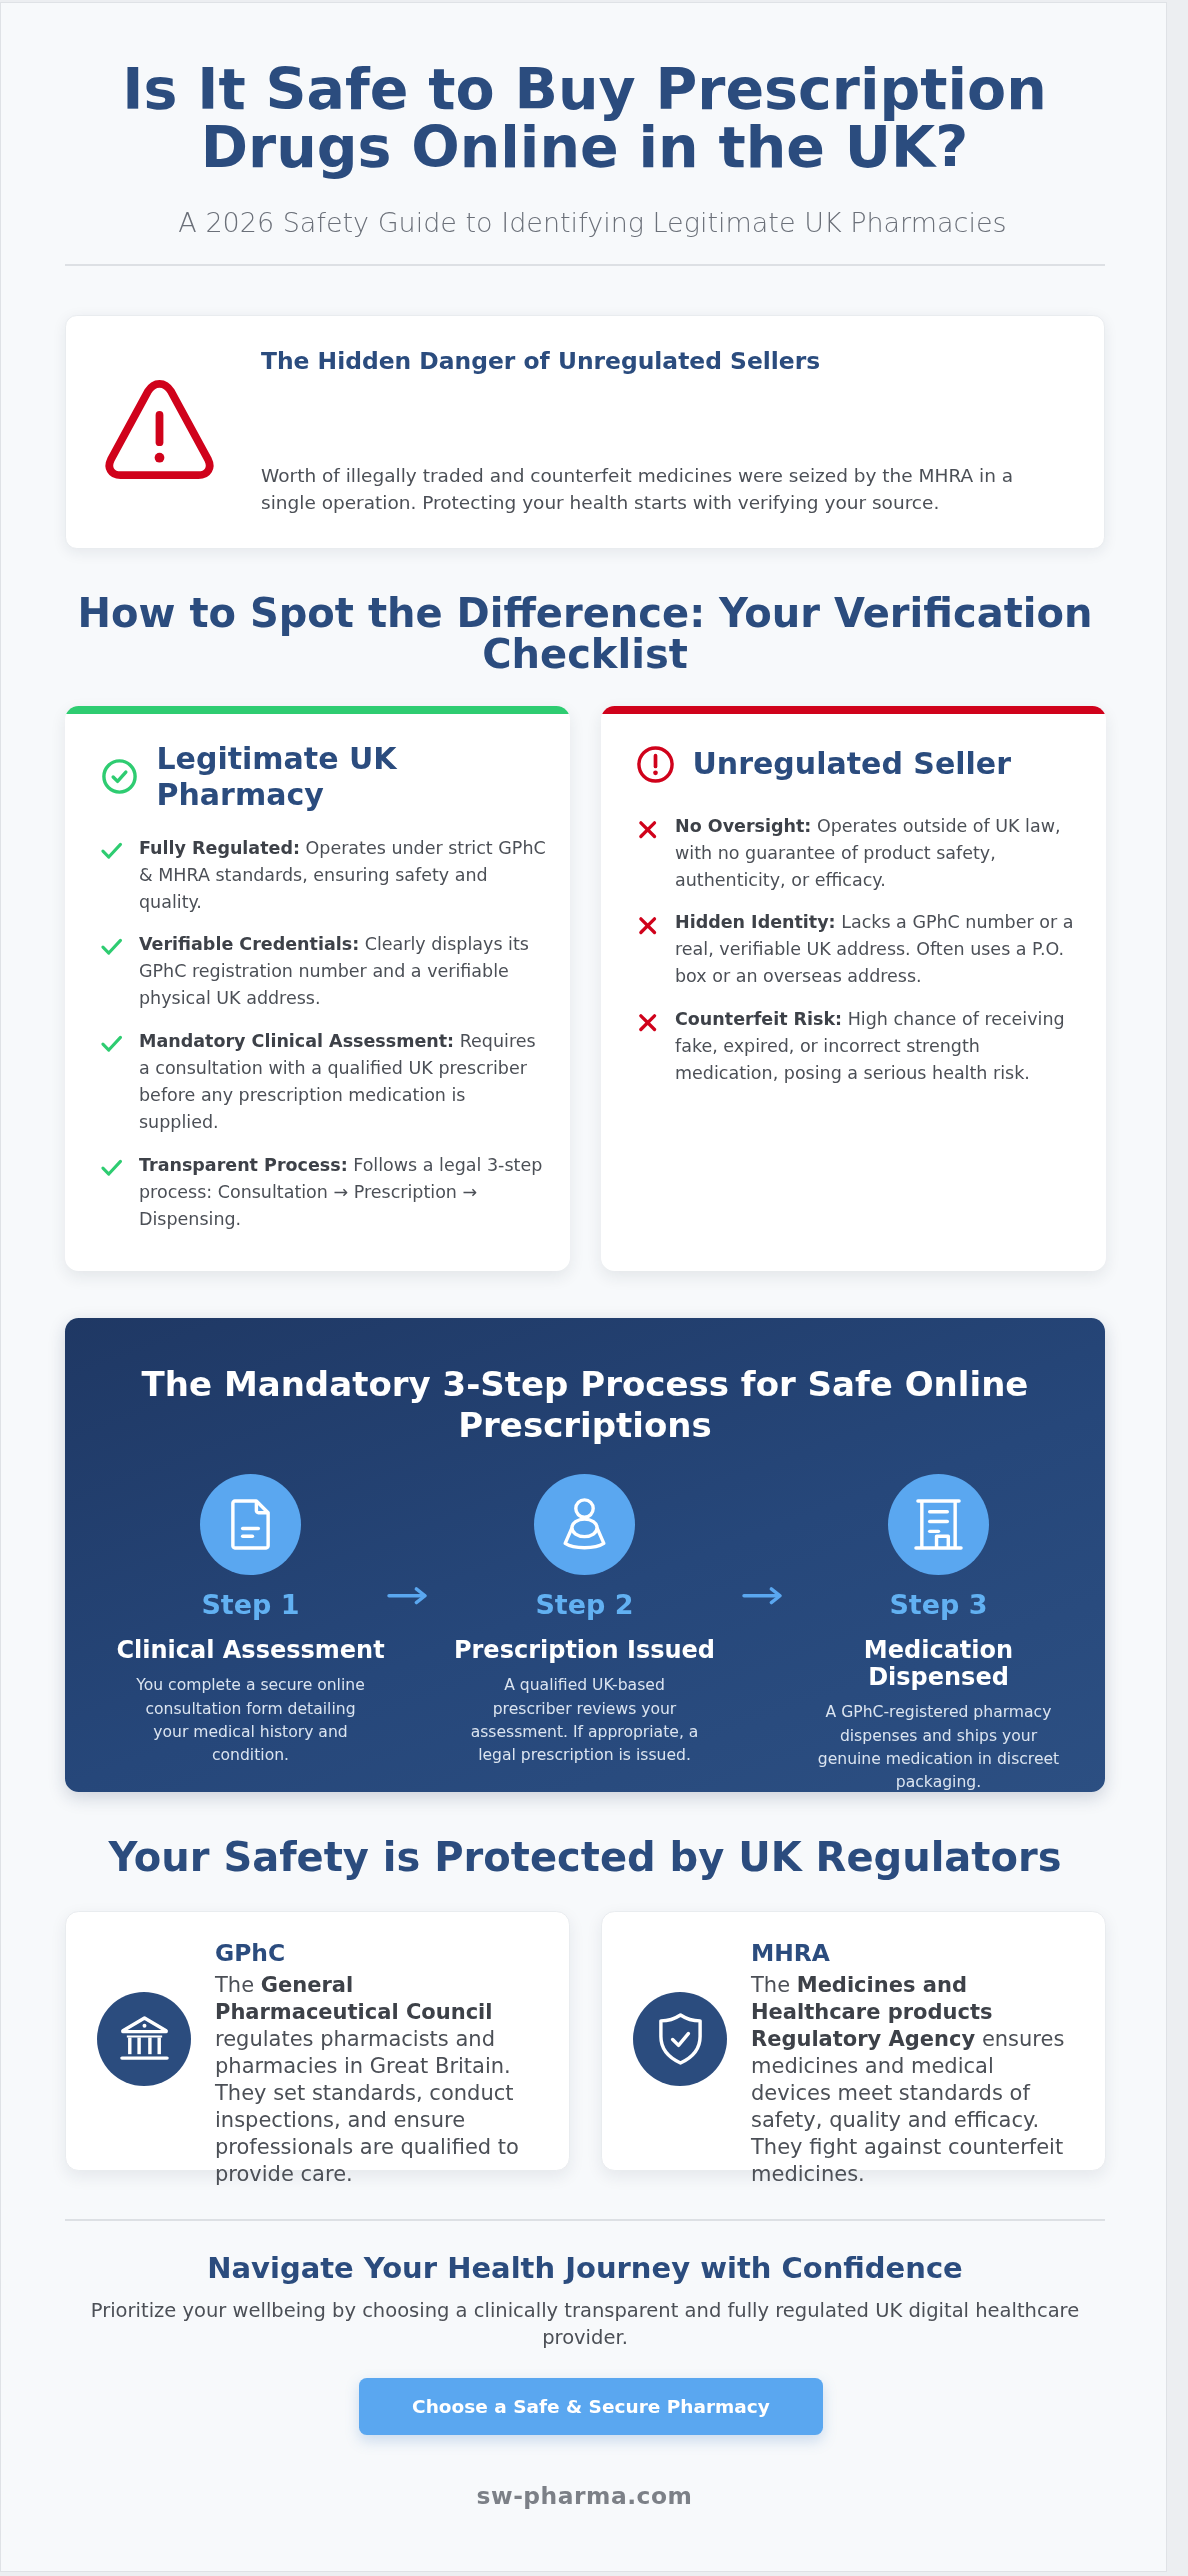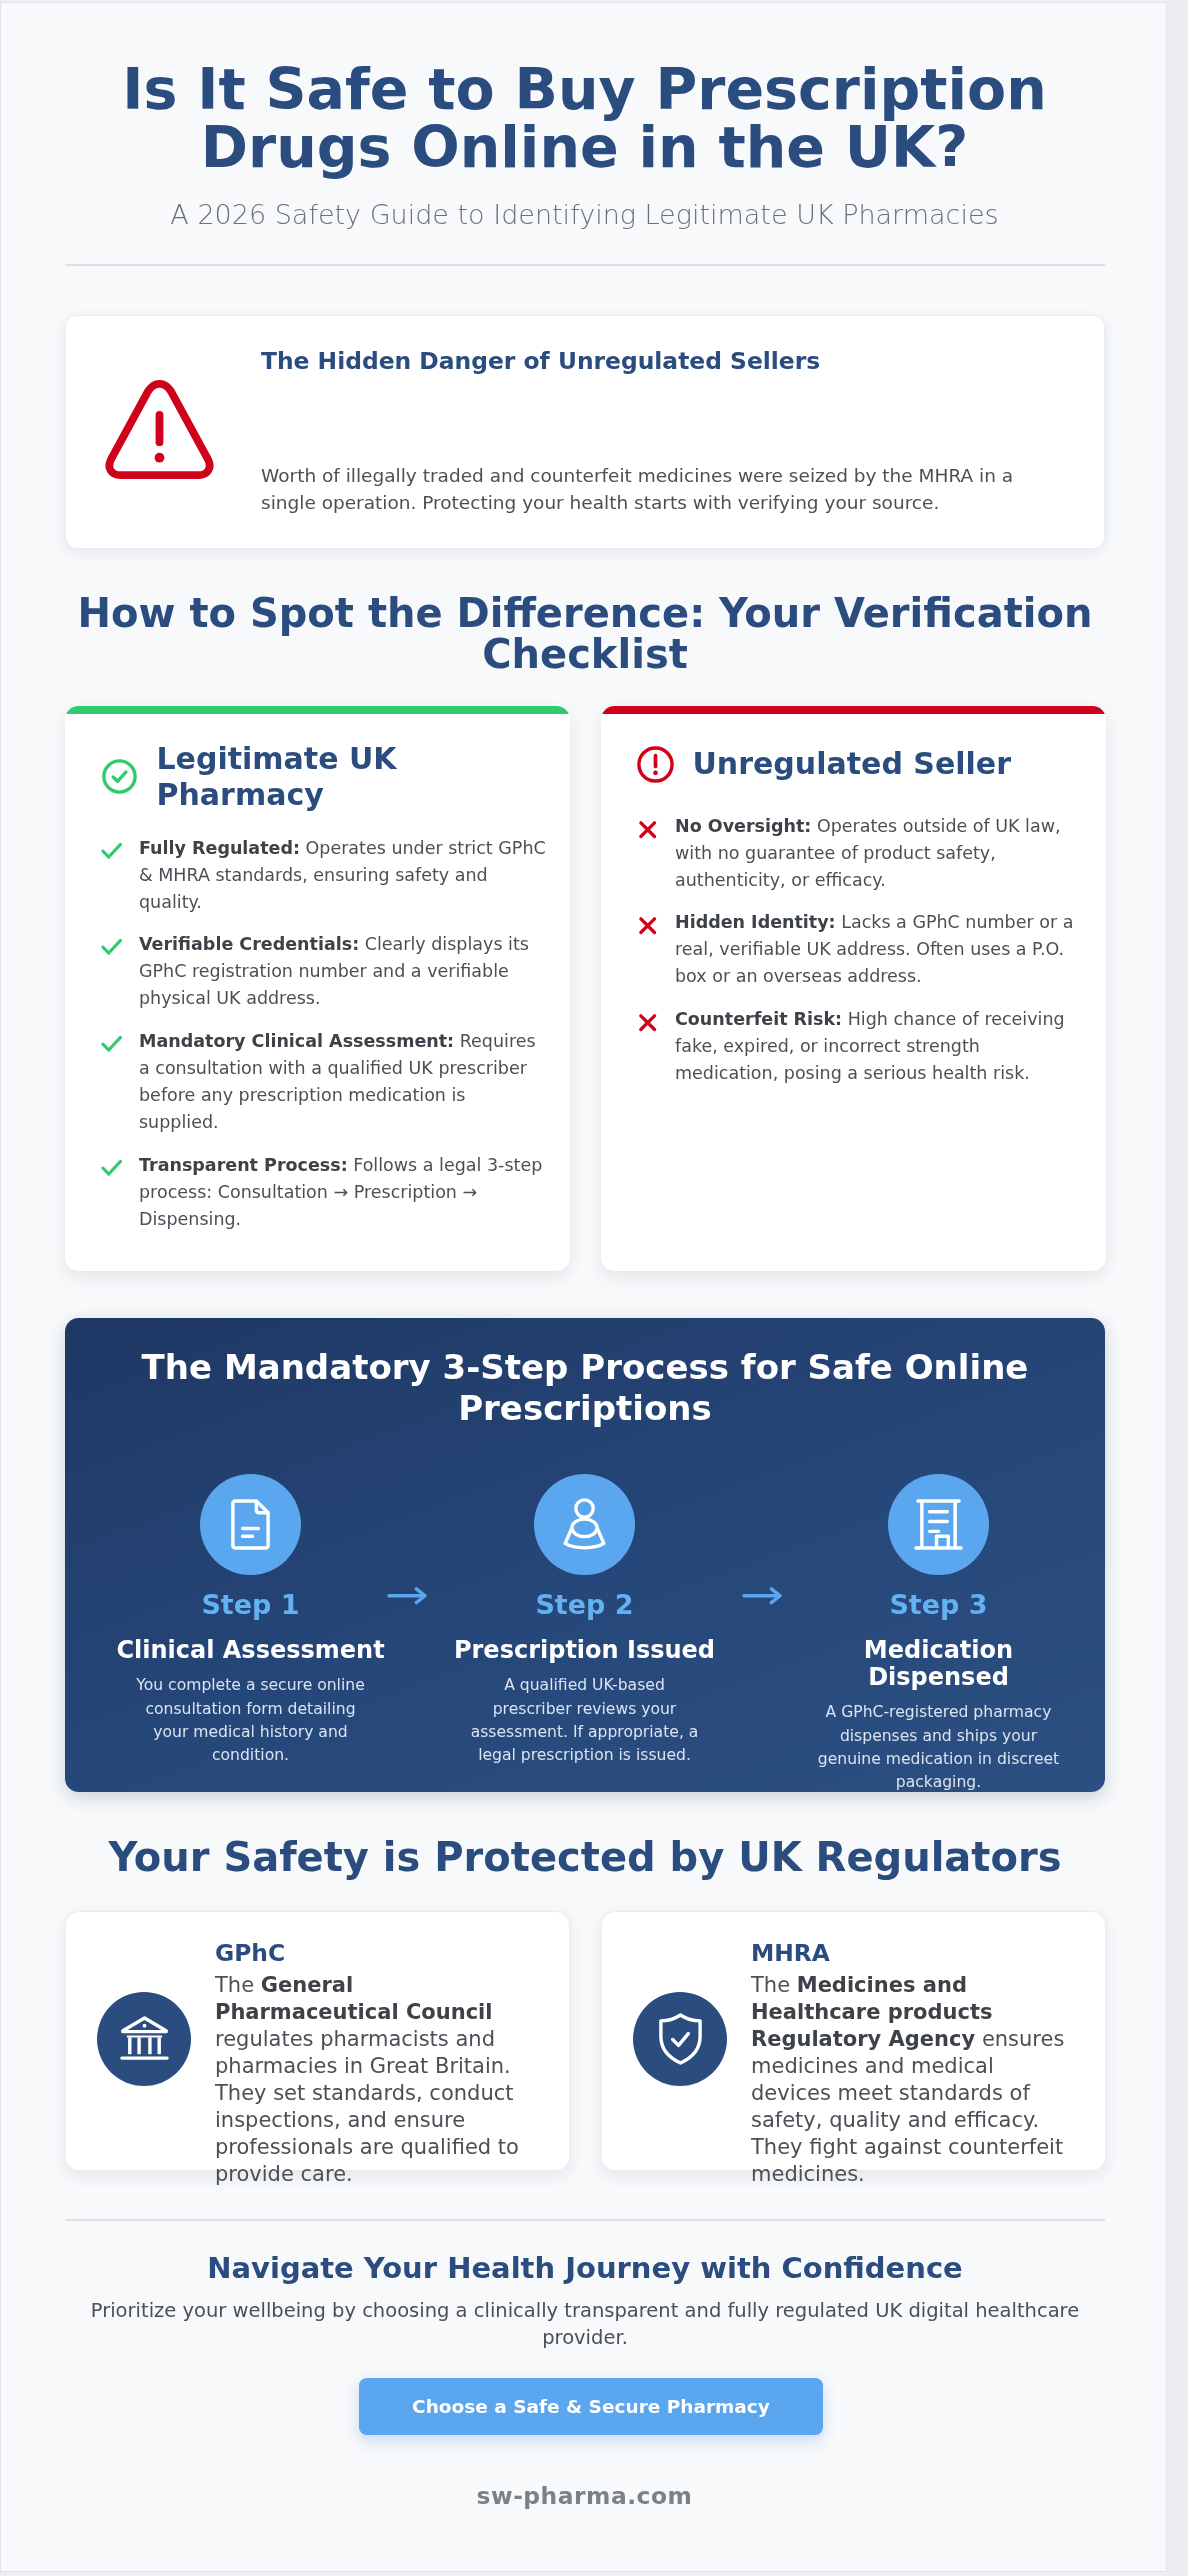--- a/index.html
+++ b/index.html
@@ -22,21 +22,21 @@
 
   
   .main-title {
     position: absolute; top: 57px; left: 0; width: 1167px;
     text-align: center; color: #2b4c7e; font-weight: bold;
     font-size: 57px; line-height: 58px; margin: 0;
   }
   .subtitle {
     position: absolute; top: 194px; left: 0; width: 1167px;
     text-align: center; color: #6b7079; font-weight: 300;
-    font-size: 27px; line-height: 35px; margin: 0;
+    font-size: 27px; line-height: 35px; margin: 8px;
     font-family: "DejaVu Sans", sans-serif;
   }
   .hr { position: absolute; left: 64px; width: 1040px; height: 1.9px; background: #dde0e4; }
 
   
   .alert-card {
     position: absolute; top: 312px; left: 64px; width: 1040px; height: 234px;
     background: #ffffff; border: 1px solid #e9ecef; border-radius: 11.7px;
     box-shadow: 0 3.9px 13.6px rgba(30,40,60,0.08); box-sizing: border-box;
   }
@@ -83,21 +83,21 @@
   .card-list li b { color: #3d4148; }
 
   
   .process {
     position: absolute; top: 1315px; left: 64px; width: 1040px; height: 474px;
     border-radius: 13.6px; box-sizing: border-box;
     background: linear-gradient(160deg, #1f3864 0%, #26477a 55%, #2c4f82 100%);
     box-shadow: 0 5.8px 17.5px rgba(20,40,80,0.18);
   }
   .process-title {
-    position: absolute; top: 29px; left: 0; width: 1040px; margin: 0;
+    position: absolute; top: 46px; left: 0; width: 1040px; margin: 0;
     text-align: center; color: #ffffff; font-weight: bold; font-size: 34px; line-height: 41px;
   }
   .step { position: absolute; top: 156px; width: 273px; text-align: center; }
   .step .circle {
     width: 101px; height: 101px; border-radius: 50%; background: #5aa7f0;
     margin: 0 auto; display: flex; align-items: center; justify-content: center;
   }
   .step .num { margin-top: 15.6px; color: #62b1f2; font-weight: bold; font-size: 27px; line-height: 29px; }
   .step .name { margin-top: 18px; color: #ffffff; font-weight: bold; font-size: 24px; line-height: 27px; }
   .step .desc { margin: 9.7px auto 0; width: 244px; color: #dbe4f0; font-size: 15.6px; line-height: 23.4px; }

